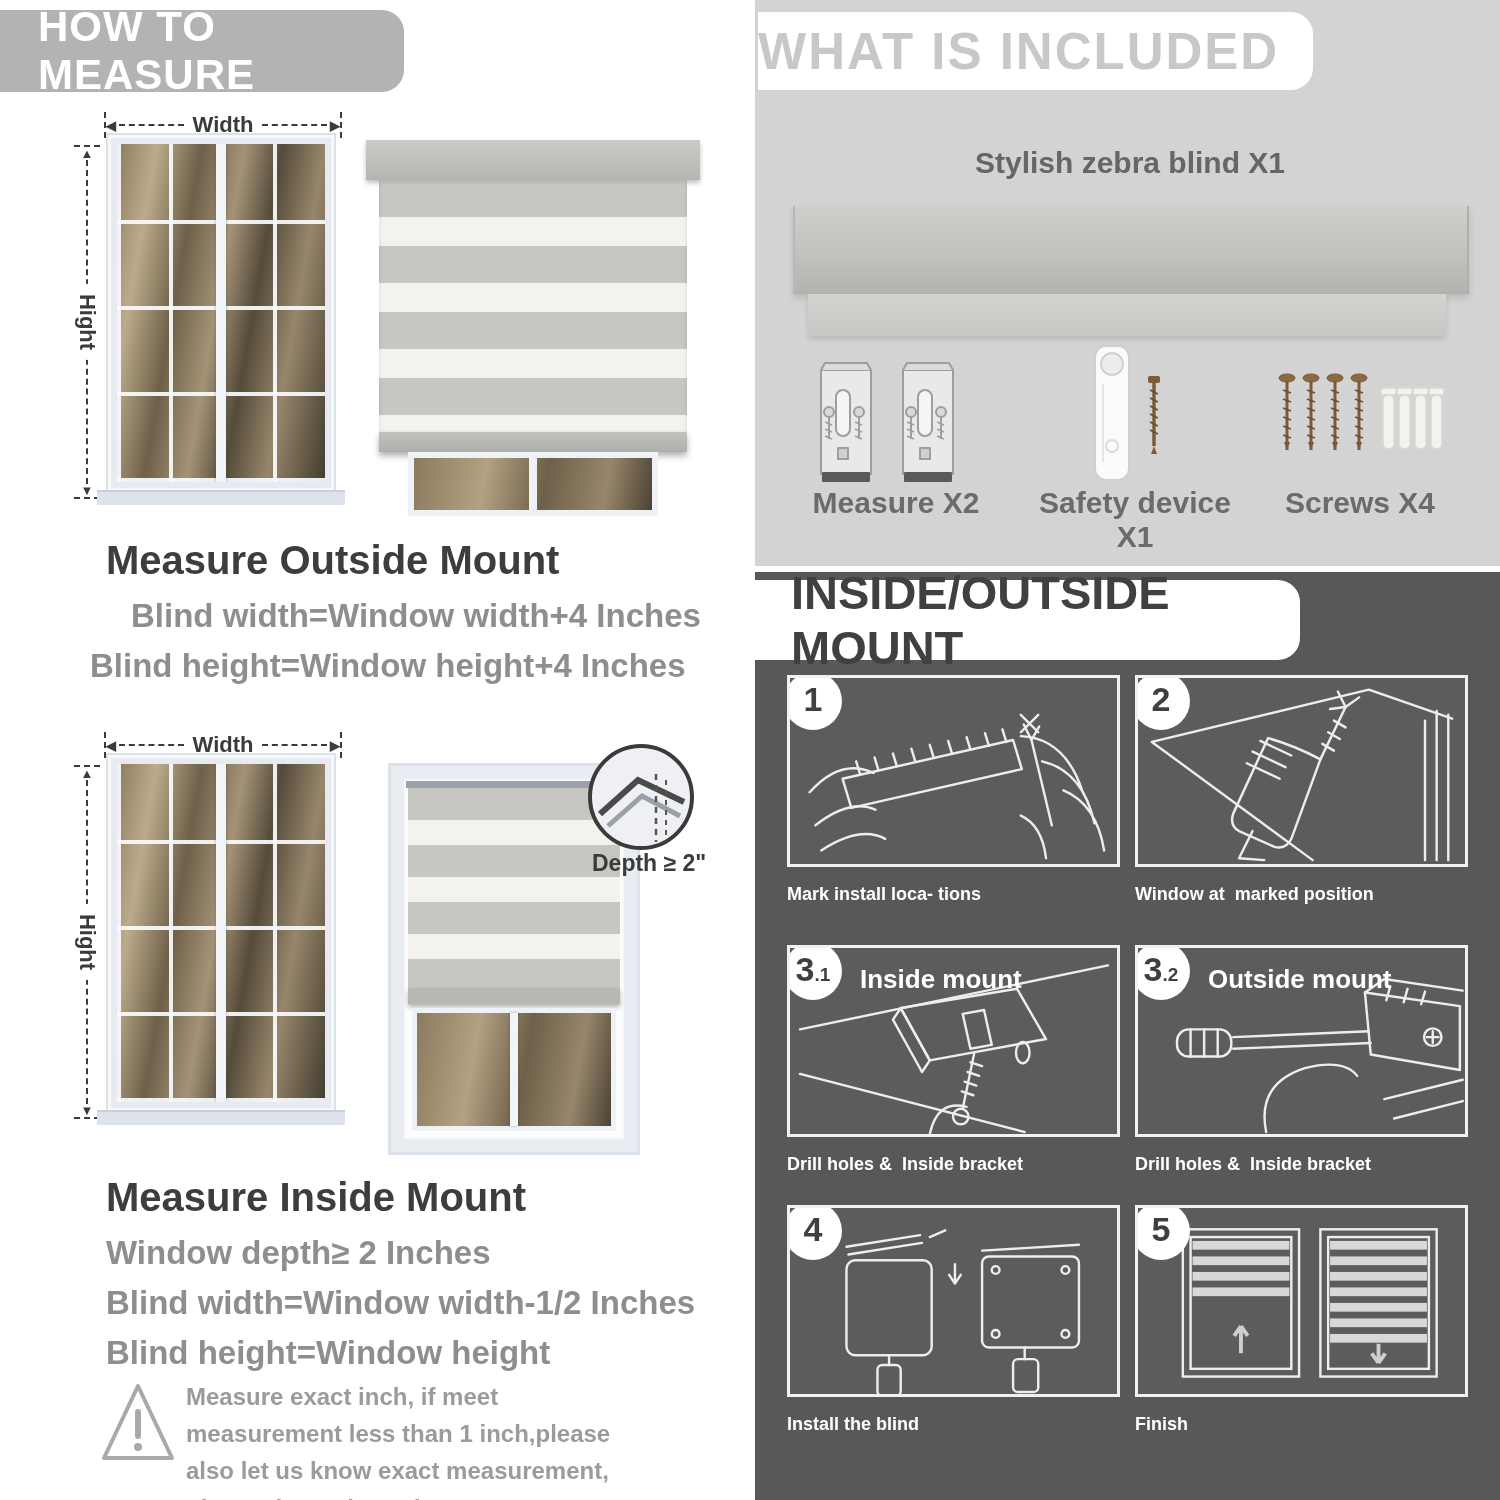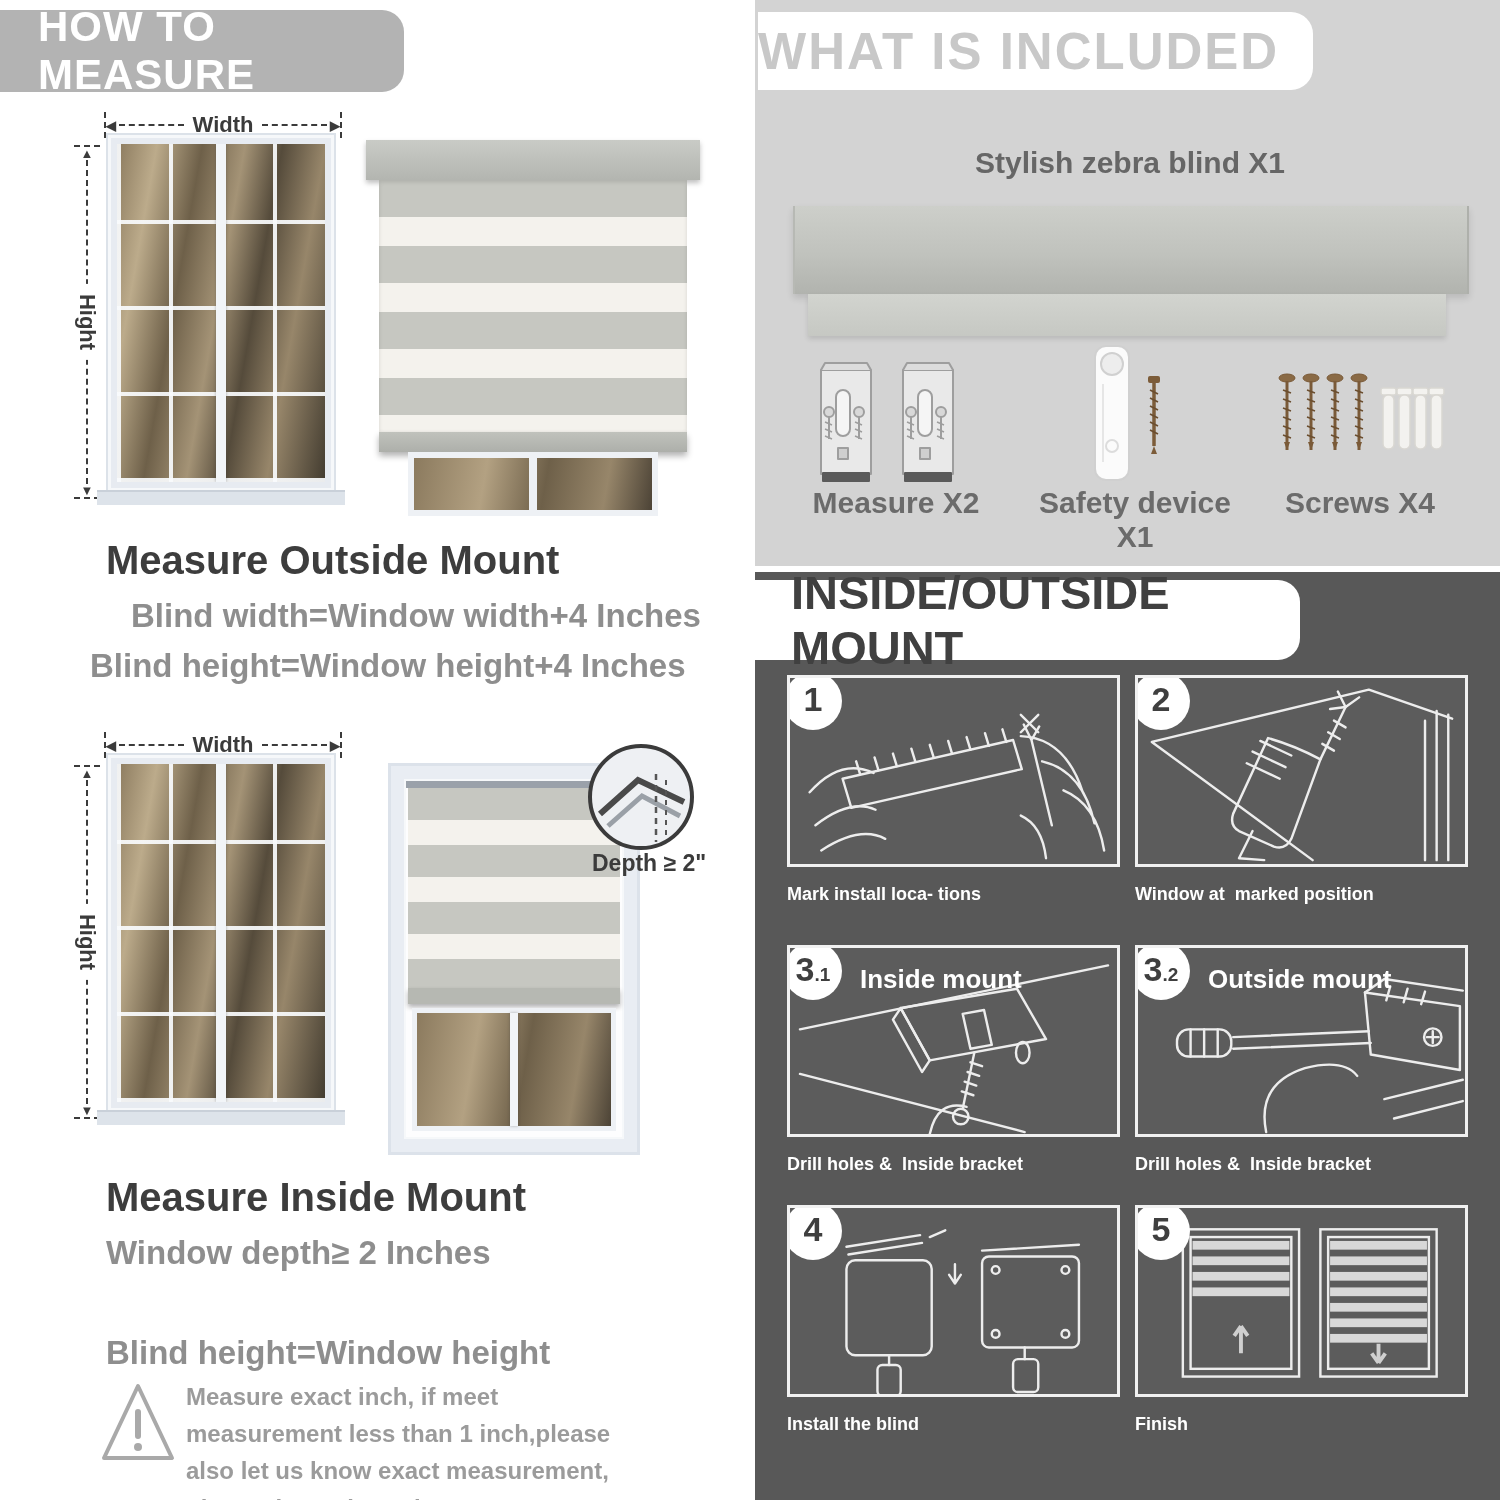--- a/index.html
+++ b/index.html
@@ -192,20 +192,21 @@
       <path d="M8 66 L46 32 L92 54" fill="none" stroke="#4a4a4a" stroke-width="6"></path>
       <path d="M16 78 L50 48 L88 68" fill="none" stroke="#9aa0a7" stroke-width="5"></path>
       <path d="M64 26 V94" fill="none" stroke="#555" stroke-width="2.5" stroke-dasharray="6 5"></path>
       <path d="M74 32 V96" fill="none" stroke="#555" stroke-width="2" stroke-dasharray="5 5"></path>
     </svg>
   </div>
   <div class="abs depth-label" style="left:592px;top:850px;">Depth ≥ 2"</div>
 
   <h2 class="abs h-big" style="left:106px;top:1175px;">Measure Inside Mount</h2>
   <p class="abs p-gray" style="left:106px;top:1234px;">Window depth≥ 2 Inches</p>
+  <p class="abs p-gray" style="left:106px;top:1284px;">Blind width=Window width-1/2 Inches</p>
   <p class="abs p-gray" style="left:106px;top:1334px;">Blind height=Window height</p>
 
   <svg class="abs" style="left:100px;top:1380px;" width="76" height="86" viewBox="0 0 76 86">
     <path d="M38 6 L72 78 H4 Z" fill="none" stroke="#a9a9a9" stroke-width="4" stroke-linejoin="round"></path>
     <path d="M38 32 V56" stroke="#a9a9a9" stroke-width="6" stroke-linecap="round"></path>
     <circle cx="38" cy="67" r="4" fill="#a9a9a9"></circle>
   </svg>
   <div class="abs note-text" style="left:186px;top:1378px;">Measure exact inch, if meet measurement less than 1 inch,please also let us know exact measurement, please do not leave it</div>
 
   <div class="abs panel-light">

